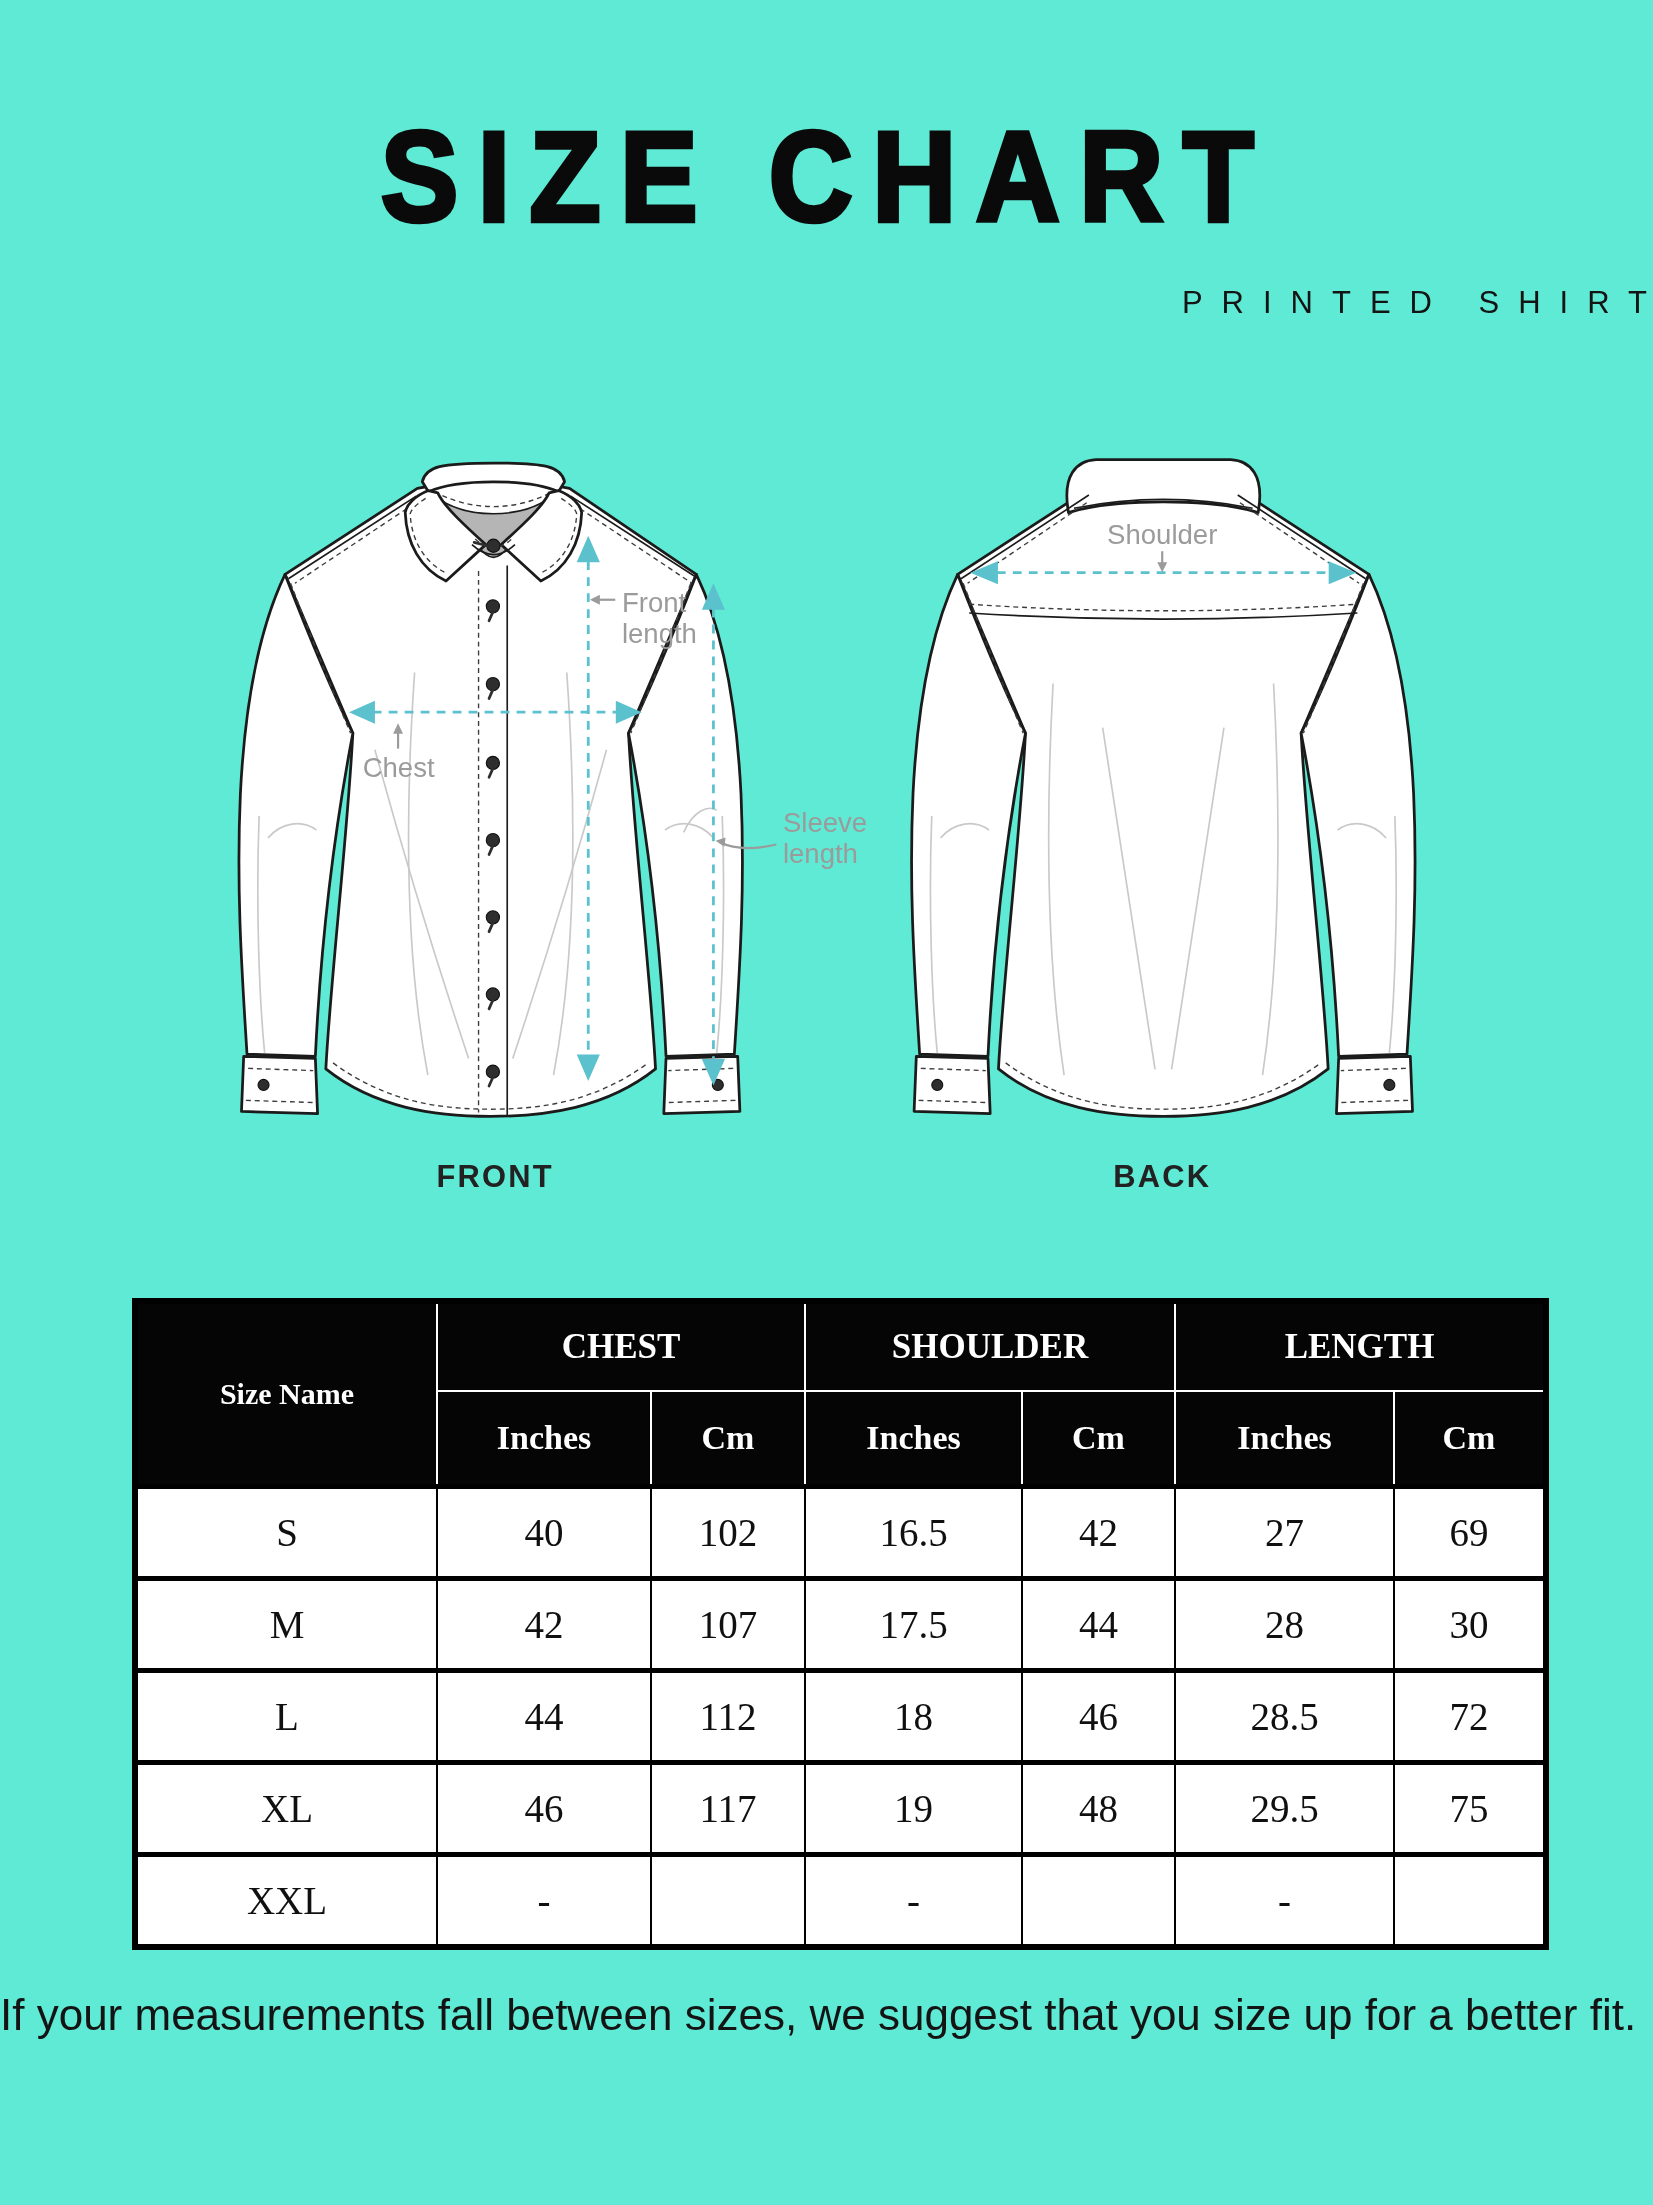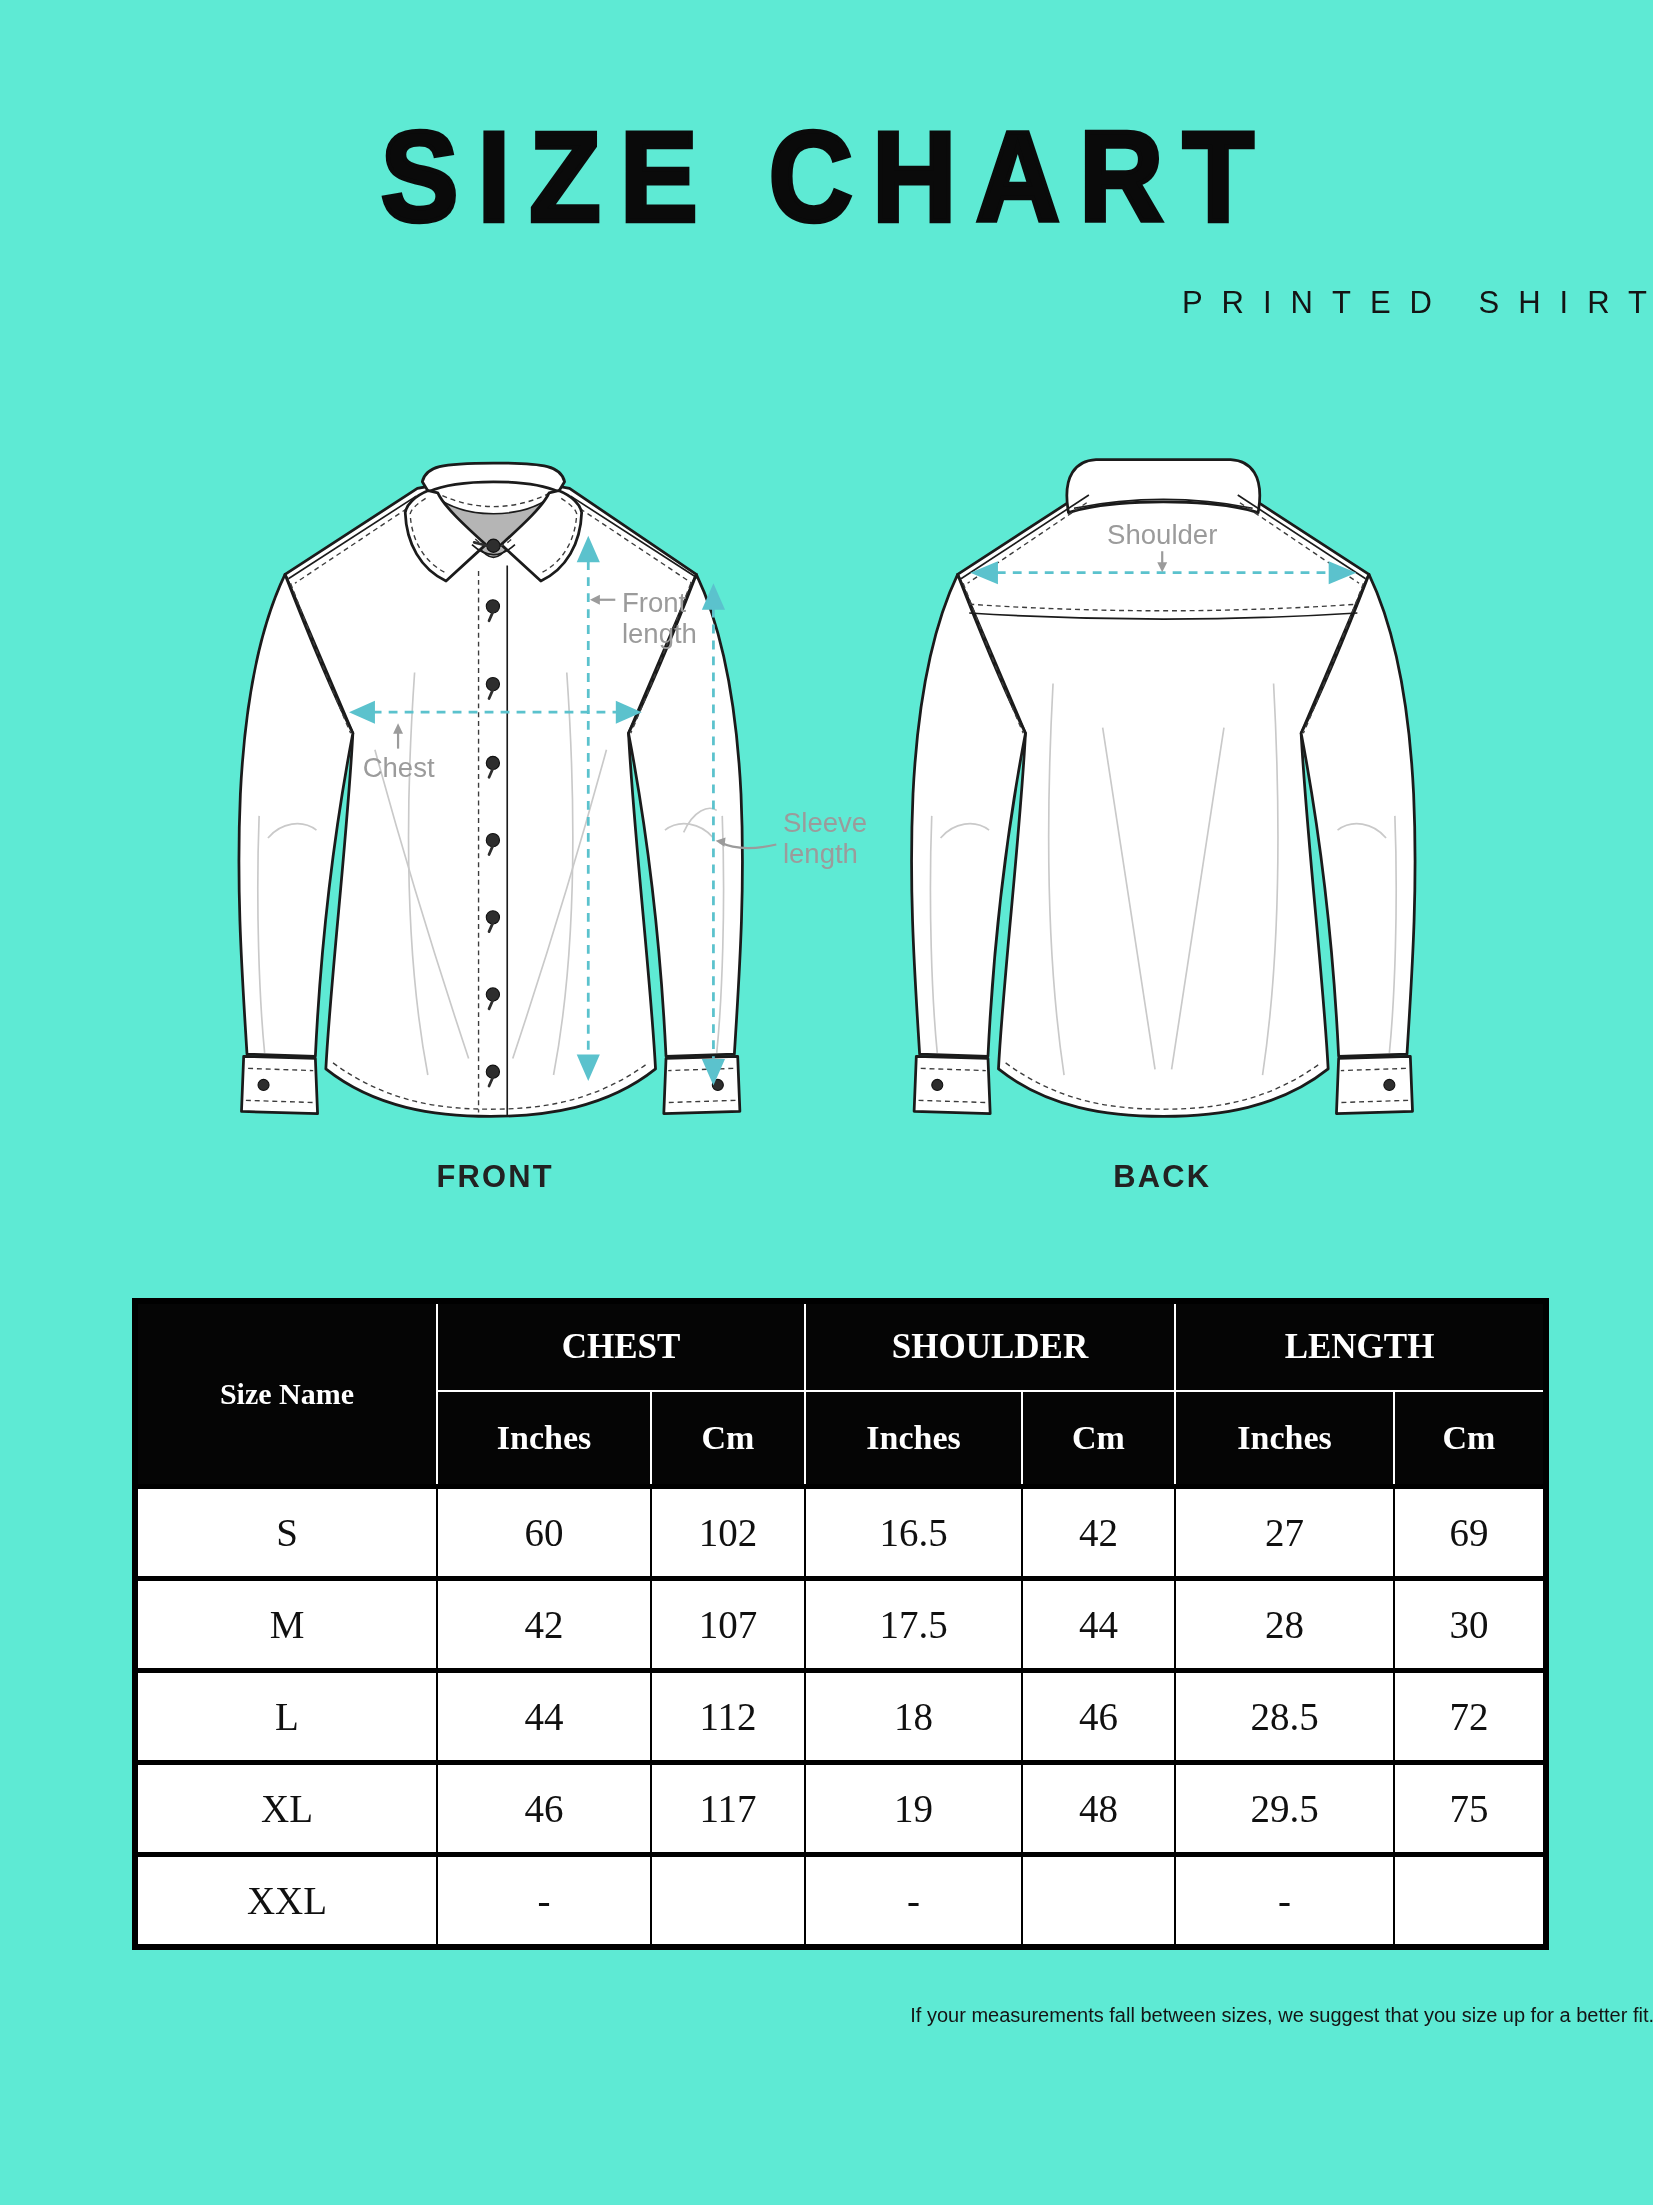--- a/index.html
+++ b/index.html
@@ -46,22 +46,22 @@
     font-weight:bold;vertical-align:middle;
   }
   .size-table .group-row th{height:84px;font-size:35px;}
   .size-table .unit-row th{height:90px;font-size:34px;margin-top:28px;}
   .size-table th.corner{font-size:30px;}
   .size-table td{
     background:#fff;border:2.8px solid #000;border-top-width:5px;border-bottom-width:5px;
     height:85px;font-size:39px;color:#101010;vertical-align:middle;
   }
   .footer{
-    position:absolute;top:1989px;left:0;width:100%;text-align:right;
-    font-size:20px;font-weight:500;color:#141414;line-height:52px;
+    position:absolute;top:1989px;left:0;width:100%;text-align:left;
+    font-size:44px;font-weight:500;color:#141414;line-height:52px;
   }
 </style>
 </head>
 <body>
 
 <div class="page">
 
   <div class="title">SIZE CHART</div>
   <div class="subtitle">PRINTED SHIRT</div>
 
@@ -263,21 +263,21 @@
         <th>Cm</th>
         <th>Inches</th>
         <th>Cm</th>
         <th>Inches</th>
         <th>Cm</th>
       </tr>
     </thead>
     <tbody>
       <tr>
         <td>S</td>
-        <td>60</td>
+        <td>40</td>
         <td>102</td>
         <td>16.5</td>
         <td>42</td>
         <td>27</td>
         <td>69</td>
       </tr>
       <tr>
         <td>M</td>
         <td>42</td>
         <td>107</td>

